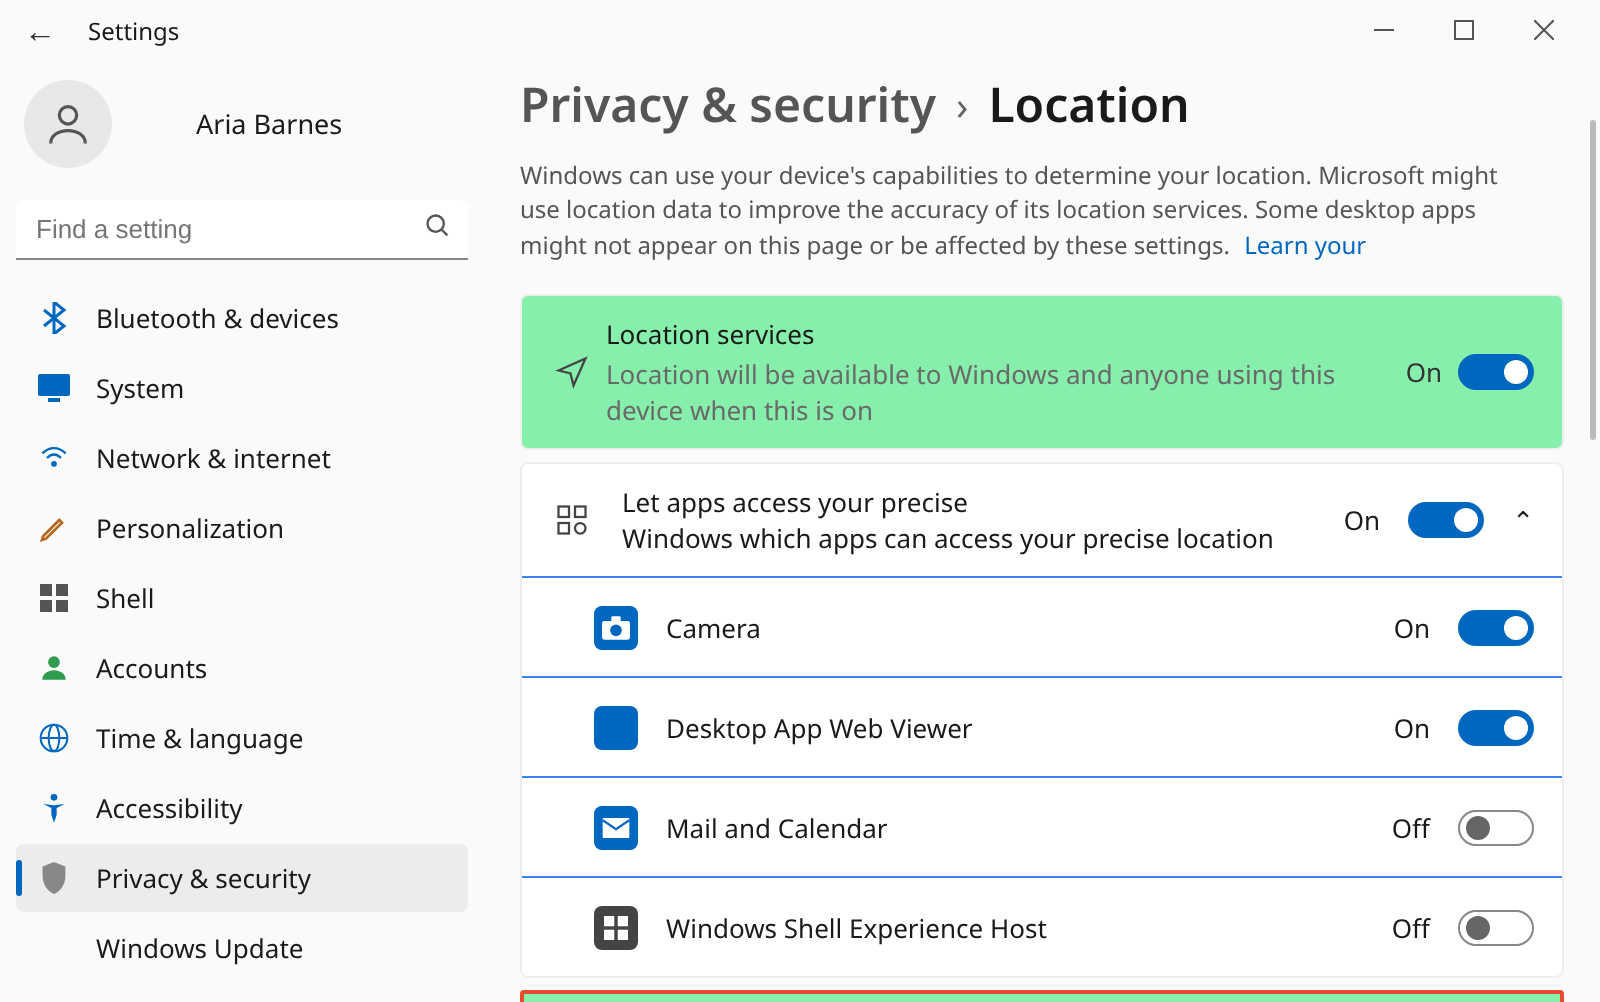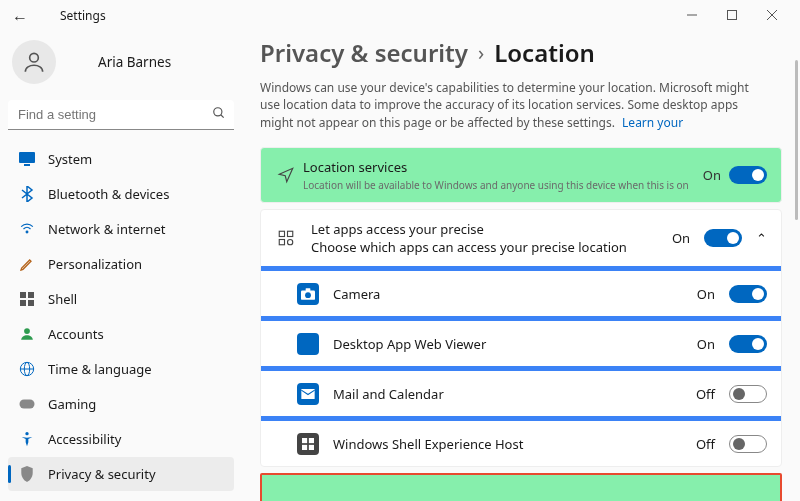--- a/index.html
+++ b/index.html
@@ -1,20 +1,20 @@
 <!DOCTYPE html>
 <html><head>
 <meta charset="utf-8">
 <style>
   * { box-sizing: border-box; margin: 0; padding: 0; }
   body { font-family: "Segoe UI", system-ui, sans-serif; font-size: 13px; background: #f5f5f5; color: #1a1a1a; width: 800px; height: 501px; overflow: hidden; }
   .window { width: 800px; height: 501px; background: #fafafa; position: relative; display: flex; flex-direction: column; }
   .titlebar { height: 30px; display: flex; align-items: center; padding: 0 8px; }
   .titlebar .back { width: 24px; font-size: 16px; color: #333; cursor: pointer; text-align:center; }
-  .titlebar .title { margin-left: 28px; font-size: 12px; color: #1a1a1a; }
+  .titlebar .title { margin-left: 12px; font-size: 12px; color: #1a1a1a; }
   .winctl { margin-left: auto; display: flex; gap: 0; }
   .winctl .btn { width: 40px; height: 28px; display:flex; align-items:center; justify-content:center; color:#555; cursor:pointer; }
   .body { flex:1; display:flex; overflow:hidden; }
   .sidebar { width: 242px; padding: 6px 8px 0 8px; display:flex; flex-direction:column; overflow:hidden; }
   .user { display:flex; align-items:center; gap:10px; padding: 4px 6px 10px 4px; }
   .avatar { width:44px; height:44px; border-radius:50%; background:#e8e8e8; display:flex; align-items:center; justify-content:center; color:#555; }
   .username { font-size:13.5px; font-weight:400;margin-left:32px; }
   .search { position:relative; margin: 6px 0 12px 0; }
   .search input { width:100%; height:30px; padding: 0 30px 0 10px; border:none; border-bottom:1px solid #888; background:#fff; outline:none; font-size:13px; border-radius:4px 4px 0 0; }
   .search .icon { position:absolute; right:8px; top:6px; color:#555; }
@@ -29,25 +29,25 @@
   .breadcrumb .sep { color:#666; font-weight:400; font-size:20px; }
   .crumb-parent { color:#555; font-weight:600; }
   .desc { font-size:12px; color:#555; margin-top:10px; line-height:1.45; padding-right:20px; }
   .desc a { color:#0067c0; text-decoration:none; cursor:pointer; margin-left:4px; }
 
   .cards { margin-top:16px; display:flex; flex-direction:column; gap:6px; }
   .card { background:#86efac; border:1px solid #eee; border-radius:4px; padding: 10px 14px; display:flex; align-items:center; gap:6px; min-height:54px; }
   .card .ico { width:22px; display:flex; justify-content:center; color:#444; }
   .card .labels { flex:1; display:flex; flex-direction:column; gap:2px; }
   .card .title { font-size:13px; }
-  .card .sub { font-size:10px; color:#6a6a6a; }
+  .card .sub { font-size:13px; color:#6a6a6a; }
   .card .state { font-size:13px; color:#333; margin-right:2px; }
 
   .group { background:#fff; border:1px solid #eee; border-radius:4px; overflow:hidden; }
-  .group .row { display:flex; align-items:center; gap:14px; padding:10px 14px; min-height:50px; border-top:5px solid #3b82f6; }
+  .group .row { display:flex; align-items:center; gap:14px; padding:10px 14px; min-height:50px; border-top:1px solid #3b82f6; }
   .group .row:first-child { border-top:none; min-height:54px; }
   .group .row .ico { width:22px; display:flex; justify-content:center; }
   .group .row .labels { flex:1; }
   .group .row.sub { padding-left:36px; }
   .appico { width:22px; height:22px; border-radius:4px; display:flex; align-items:center; justify-content:center; font-size:13px; color:#fff; }
   .appico.blue { background:#0067c0; }
   .appico.square { background:#0067c0; }
   .appico.dark { background:#444; }
   .row .title { font-size:13px; }
 
@@ -103,34 +103,34 @@
       <div class="search">
         <input type="text" placeholder="Find a setting" style="">
         <span class="icon"><svg width="14" height="14" viewBox="0 0 24 24" fill="none" stroke="#555" stroke-width="2">
               <circle cx="10" cy="10" r="7"></circle>
               <line x1="20" y1="20" x2="15" y2="15"></line>
             </svg></span>
       </div>
       <div class="nav">
         <div class="nav-item">
             <span class="nav-ico">
+              <svg width="14" height="16" viewBox="0 0 14 16" fill="#0067c0">
+                <path d="M7 0v16l5-4-5-4 5-4-5-4zM2 4l5 4-5 4" fill="none" stroke="#0067c0" stroke-width="1.5"></path>
+              </svg>
+            </span>
+            <span>Bluetooth &amp; devices</span>
+          </div>
+        <div class="nav-item">
+            <span class="nav-ico">
               <svg width="16" height="14" viewBox="0 0 16 14">
                 <rect x="0" y="0" width="16" height="11" rx="1" fill="#0067c0"></rect>
                 <rect x="5" y="12" width="6" height="2" fill="#0067c0"></rect>
               </svg>
             </span>
             <span>System</span>
-          </div>
-        <div class="nav-item">
-            <span class="nav-ico">
-              <svg width="14" height="16" viewBox="0 0 14 16" fill="#0067c0">
-                <path d="M7 0v16l5-4-5-4 5-4-5-4zM2 4l5 4-5 4" fill="none" stroke="#0067c0" stroke-width="1.5"></path>
-              </svg>
-            </span>
-            <span>Bluetooth &amp; devices</span>
           </div>
         <div class="nav-item">
             <span class="nav-ico">
               <svg width="16" height="14" viewBox="0 0 24 24" fill="none" stroke="#0067c0" stroke-width="2">
                 <path d="M2 8c6-6 14-6 20 0"></path>
                 <path d="M6 12c4-4 8-4 12 0"></path>
                 <circle cx="12" cy="17" r="1.5" fill="#0067c0"></circle>
               </svg>
             </span>
             <span>Network &amp; internet</span>
@@ -165,28 +165,20 @@
           </div>
         <div class="nav-item">
             <span class="nav-ico">
               <svg width="16" height="16" viewBox="0 0 24 24" fill="none" stroke="#0067c0" stroke-width="1.5">
                 <circle cx="12" cy="12" r="10"></circle>
                 <ellipse cx="12" cy="12" rx="4" ry="10"></ellipse>
                 <line x1="2" y1="12" x2="22" y2="12"></line>
               </svg>
             </span>
             <span>Time &amp; language</span>
-          </div>
-        <div class="nav-item">
-            <span class="nav-ico">
-              <svg width="18" height="12" viewBox="0 0 24 16" fill="#888">
-                <rect x="2" y="2" width="20" height="12" rx="6"></rect>
-              </svg>
-            </span>
-            <span>Gaming</span>
           </div>
         <div class="nav-item">
             <span class="nav-ico">
               <svg width="16" height="16" viewBox="0 0 24 24" fill="#0067c0">
                 <circle cx="12" cy="4" r="2.5"></circle>
                 <path d="M4 9l8 1 8-1-6 3v5l-2 6-2-6v-5z"></path>
               </svg>
             </span>
             <span>Accessibility</span>
           </div>
@@ -239,21 +231,21 @@
             <div class="ico">
                 <svg width="18" height="18" viewBox="0 0 24 24" fill="none" stroke="#444" stroke-width="1.5">
                   <rect x="3" y="3" width="7" height="7"></rect>
                   <rect x="14" y="3" width="7" height="7"></rect>
                   <rect x="3" y="14" width="7" height="7"></rect>
                   <circle cx="17.5" cy="17.5" r="3.5"></circle>
                 </svg>
               </div>
             <div class="labels">
               <div class="title">Let apps access your precise</div>
-              <div class="sub">Choose which apps can access your precise location</div>
+              <div class="sub">Windows which apps can access your precise location</div>
             </div>
             <div class="state">On</div>
             <div class="toggle on">
                 <div class="knob"></div>
               </div>
             <div class="chev">⌃</div>
           </div>
 
           <div class="row sub">
             <div class="appico blue">

